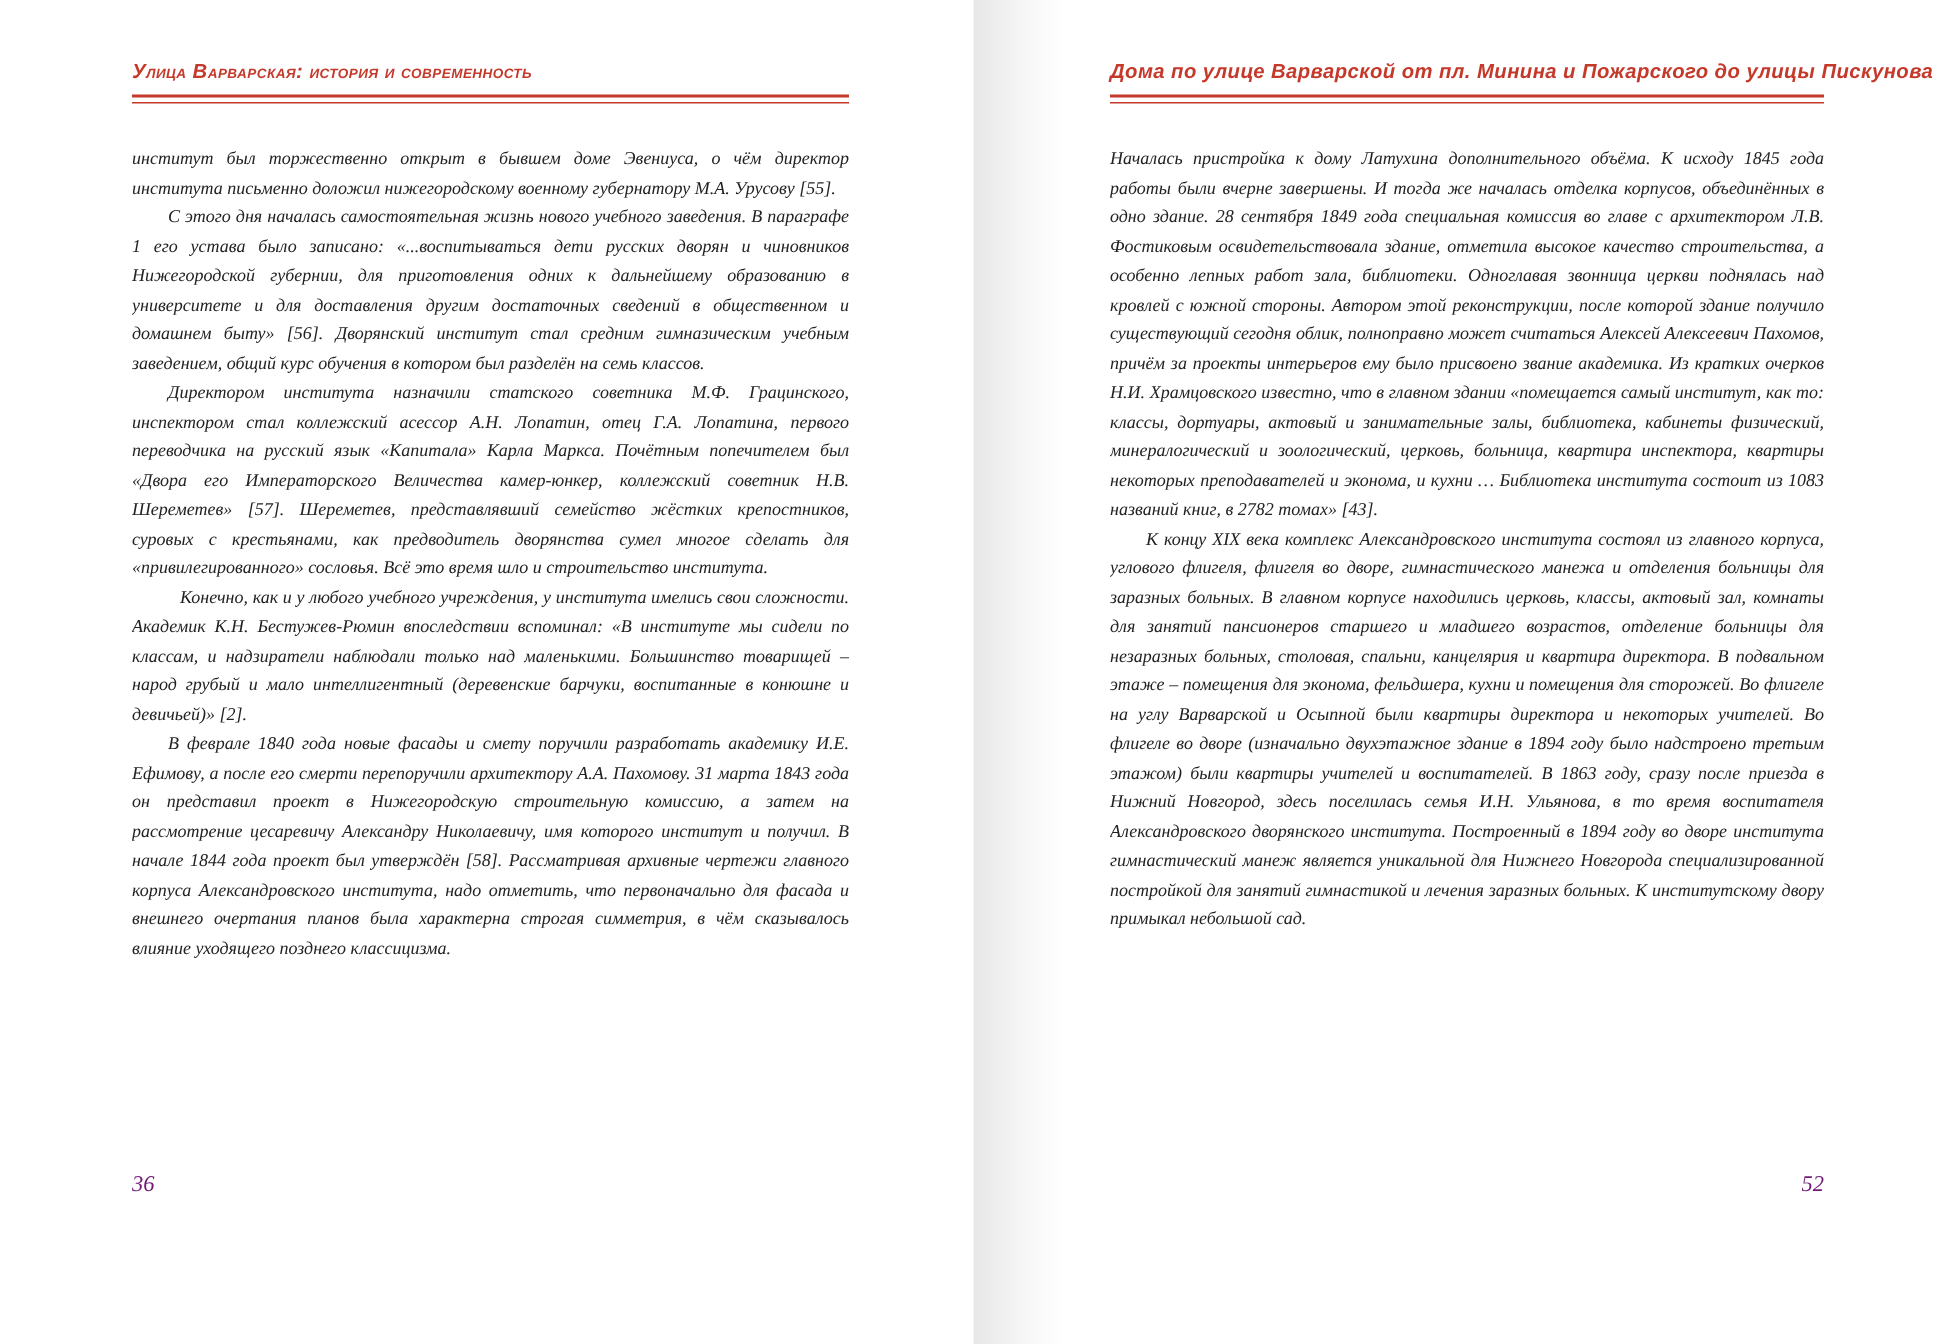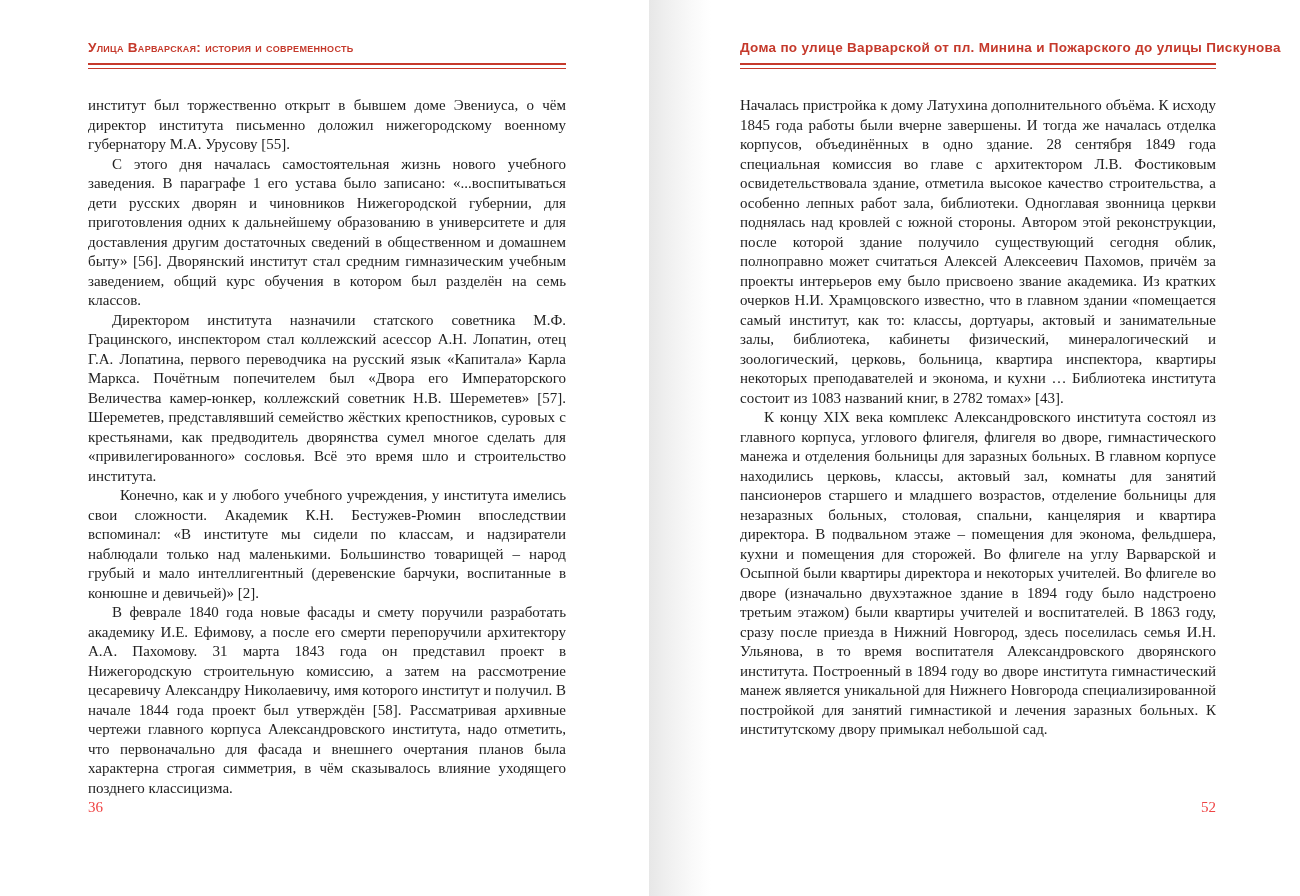--- a/index.html
+++ b/index.html
@@ -6,20 +6,21 @@
     margin: 0;
     padding: 0;
     background: #ffffff;
   }
   #spread {
     position: relative;
     width: 1300px;
     height: 896px;
     background: #ffffff;
     overflow: hidden;
+    font-style: italic;
   }
   #gutter {
     position: absolute;
     left: 649px;
     top: 0;
     width: 62px;
     height: 896px;
     background: linear-gradient(90deg, #e7e7e7 0%, #efefef 28%, #f9f9f9 68%, #ffffff 100%);
   }
   .page {
@@ -43,36 +44,36 @@
     margin-top: 7px;
     height: 3px;
     border-top: 2.5px solid var(--red);
     border-bottom: 1.5px solid var(--red);
   }
   .page-body {
     margin-top: 27px;
     height: 722px;
     overflow: hidden;
     font-family: "Liberation Serif", "DejaVu Serif", serif;
-    font-size: 15px;
+    font-size: 12px;
     line-height: 19.5px;
     color: var(--ink);
     text-align: justify;
     -webkit-hyphens: auto;
     hyphens: auto;
   }
   .page-body p { margin: 0; }
   .page-body p.indent { text-indent: 24px; }
   .page-body p.indent-lg { text-indent: 32px; }
   .page-number {
     position: absolute;
-    top: 759px;
+    top: 742px;
     font-family: "Liberation Serif", "DejaVu Serif", serif;
     font-size: 15px;
-    color: #ef4444;
+    color: #701a75;
   }
   .page-left .page-number  { left: 0; }
   .page-right .page-number { right: 0; }
   :root {
     --red: #c5392b;
     --ink: #222222;
   }
 </style>
 </head>
 <body>

